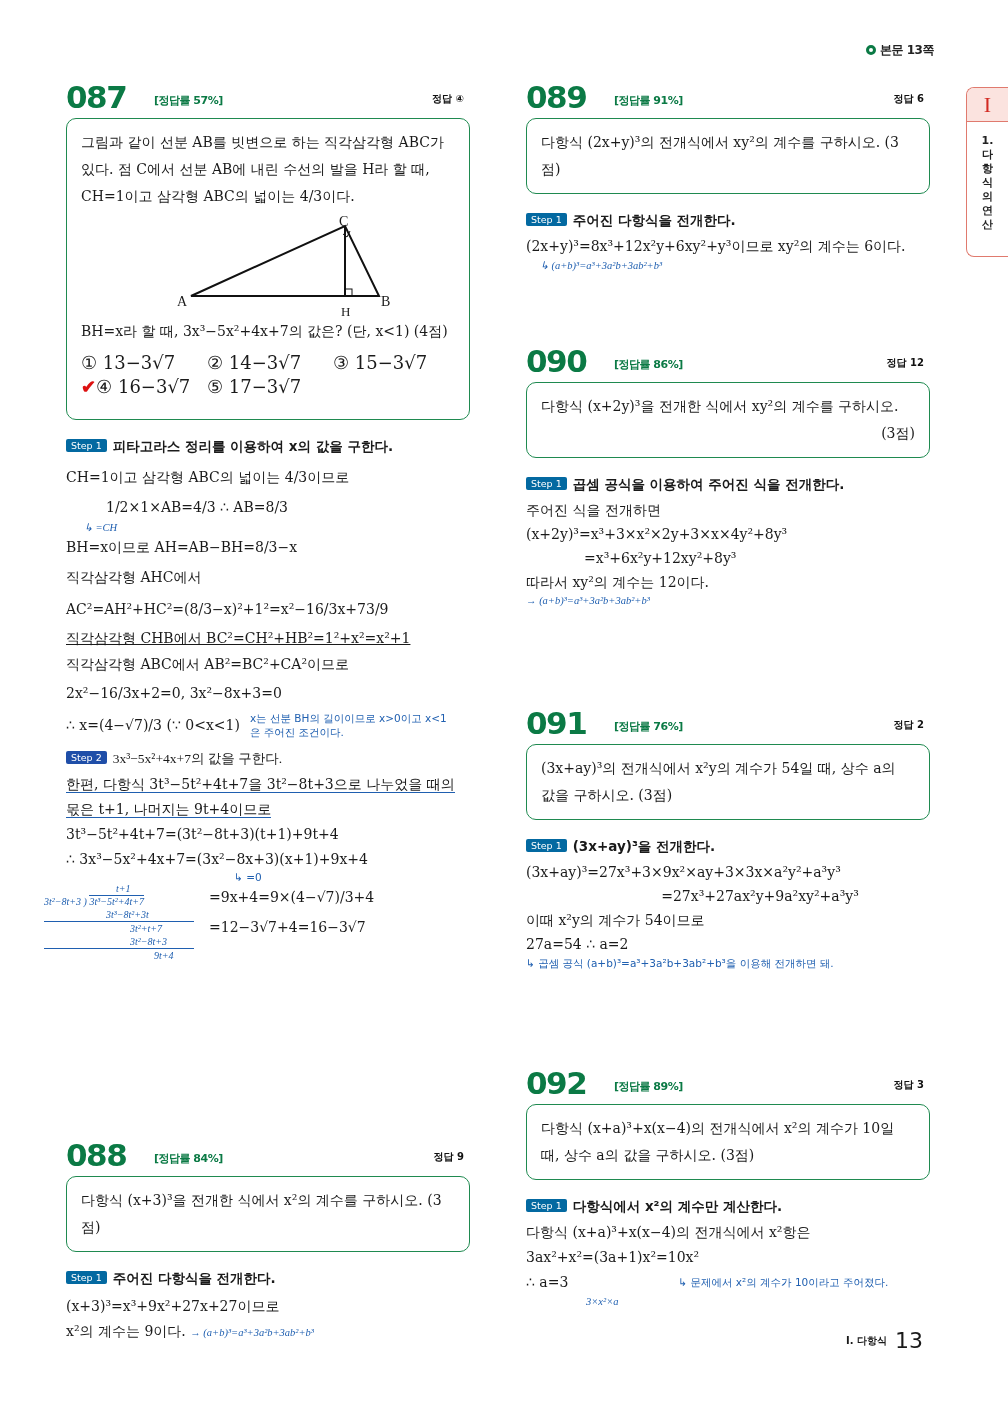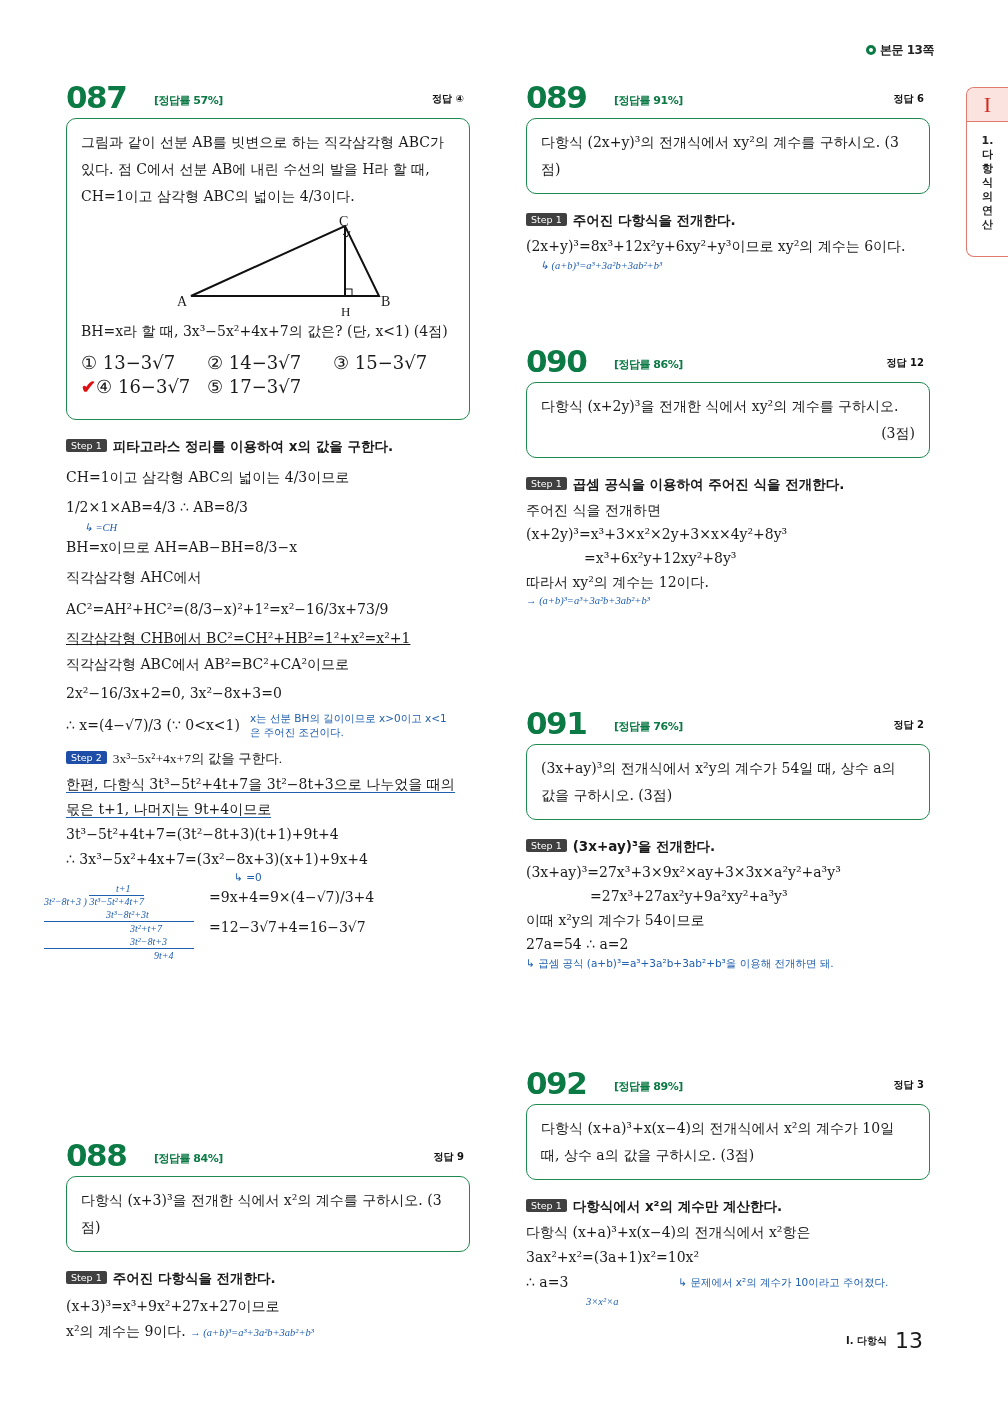--- a/index.html
+++ b/index.html
@@ -14,21 +14,21 @@
   .side-tab .roman { height: 34px; background: #fbe3df; border-bottom: 1.5px solid #e07a6e; color: #d22a22; font-family: "Liberation Serif", serif; font-size: 22px; text-align: center; line-height: 34px; }
   .side-tab .vert { font-family: "DejaVu Sans", sans-serif; font-size: 11px; font-weight: bold; text-align: center; line-height: 14px; padding-top: 12px; color: #222; width: 14px; margin: 0 auto; word-break: break-all; }
 
   .problem { position: absolute; }
   .p-head { position: relative; height: 34px; }
   .p-num { font-family: "DejaVu Sans", sans-serif; font-weight: bold; font-size: 31px; color: #0b7a45; letter-spacing: -1.5px; position: absolute; left: 0; top: 0; line-height: 34px; }
   .p-rate { font-family: "DejaVu Sans", sans-serif; font-size: 11px; font-weight: bold; color: #0b7a45; position: absolute; top: 13px; letter-spacing: -0.5px; margin-left: 28px; }
   .p-ans { font-family: "DejaVu Sans", sans-serif; font-size: 10px; font-weight: bold; position: absolute; right: 6px; top: 12px; color: #111; }
   .p-box { border: 1.5px solid #1f8a50; border-radius: 10px; padding: 10px 14px; font-size: 14px; line-height: 27px; margin-top: 4px; }
   .step-line { margin-top: 18px; font-size: 13.5px; font-family: "DejaVu Sans", sans-serif; font-weight: bold; }
-  .step { display: inline-block; font-family: "DejaVu Sans", sans-serif; font-size: 9.5px; font-weight: normal; color: #fff; background: #404040; border-radius: 2px; padding: 1px 5px; margin-right: 6px; vertical-align: 2px; }
+  .step { display: inline-block; font-family: "DejaVu Sans", sans-serif; font-size: 9.5px; font-weight: normal; color: #fff; background: #0369a1; border-radius: 2px; padding: 1px 5px; margin-right: 6px; vertical-align: 2px; }
   .step.blue { background: #1f4ea8; }
   .sol { font-size: 14px; line-height: 25px; }
   .note { color: #1f5fb0; font-size: 10.5px; font-family: "DejaVu Sans", sans-serif; }
   .note-serif { color: #1f5fb0; font-size: 10.5px; font-family: "Liberation Serif", serif; font-style: italic; }
   .ul { border-bottom: 1.5px solid #1f5fb0; }
   .choices { display: grid; grid-template-columns: 126px 126px 126px; font-size: 18px; line-height: 24px; margin-top: 6px; }
   .check { color: #d11; font-weight: bold; }
 
   .folio { position: absolute; left: 846px; top: 1328px; font-family: "DejaVu Sans", sans-serif; }
   .folio .sec { font-size: 10px; font-weight: bold; vertical-align: 4px; margin-right: 8px; }
@@ -74,21 +74,21 @@
       <span><span class="check">✔</span><span>④ 16−3√7</span></span>
       <span>⑤ 17−3√7</span>
     </div>
   </div>
 
   <div class="step-line">
     <span class="step">Step 1</span><span>피타고라스 정리를 이용하여 x의 값을 구한다.</span>
   </div>
   <div class="sol" style="margin-top:6px;">
     <div style="line-height:30px;">CH=1이고 삼각형 ABC의 넓이는 4/3이므로</div>
-    <div style="line-height:30px;">1/2×1×AB=4/3      ∴ AB=8/3</div>
+    <div style="line-height:30px;margin-left:40px;">1/2×1×AB=4/3      ∴ AB=8/3</div>
     <div class="note-serif" style="padding-left:18px; line-height:12px;">↳ <span>=CH</span></div>
     <div style="line-height:26px;">BH=x이므로 AH=AB−BH=8/3−x</div>
     <div style="line-height:34px;">직각삼각형 AHC에서</div>
     <div style="line-height:30px;">AC²=AH²+HC²=(8/3−x)²+1²=x²−16/3x+73/9</div>
     <div style="line-height:28px;text-decoration:underline;">직각삼각형 CHB에서 BC²=CH²+HB²=1²+x²=x²+1</div>
     <div style="line-height:24px;">직각삼각형 ABC에서 AB²=BC²+CA²이므로</div>
     <div style="line-height:34px;">2x²−16/3x+2=0, 3x²−8x+3=0</div>
     <div style="display:flex; align-items:center; gap:10px; line-height:30px;">
       <span>∴ x=(4−√7)/3 (∵ 0&lt;x&lt;1)</span>
       <span class="note" style="width:200px; line-height:14px;">x는 선분 BH의 길이이므로 x&gt;0이고 x&lt;1은 주어진 조건이다.</span>
@@ -187,21 +187,21 @@
   </div>
   <div class="p-box">
     <div>(3x+ay)³의 전개식에서 x²y의 계수가 54일 때, 상수 a의</div>
     <div>값을 구하시오. (3점)</div>
   </div>
   <div class="step-line">
     <span class="step">Step 1</span><span>(3x+ay)³을 전개한다.</span>
   </div>
   <div class="sol" style="margin-top:4px; line-height:24px;">
     <div>(3x+ay)³=27x³+3×9x²×ay+3×3x×a²y²+a³y³</div>
-    <div style="padding-left:64px;">=27x³+27ax²y+9a²xy²+a³y³</div>
+    <div style="padding-left:64px;text-align:center;">=27x³+27ax²y+9a²xy²+a³y³</div>
     <div>이때 x²y의 계수가 54이므로</div>
     <div>27a=54      ∴ a=2</div>
     <div class="note" style="line-height:14px;">↳ <span>곱셈 공식 (a+b)³=a³+3a²b+3ab²+b³을 이용해 전개하면 돼.</span></div>
   </div>
 </div>
 
 <div class="problem" style="left:526px; top:1066px; width:404px;">
   <div class="p-head">
     <span class="p-num">092</span>
     <span class="p-rate" style="left:60px;">[정답률 89%]</span>

